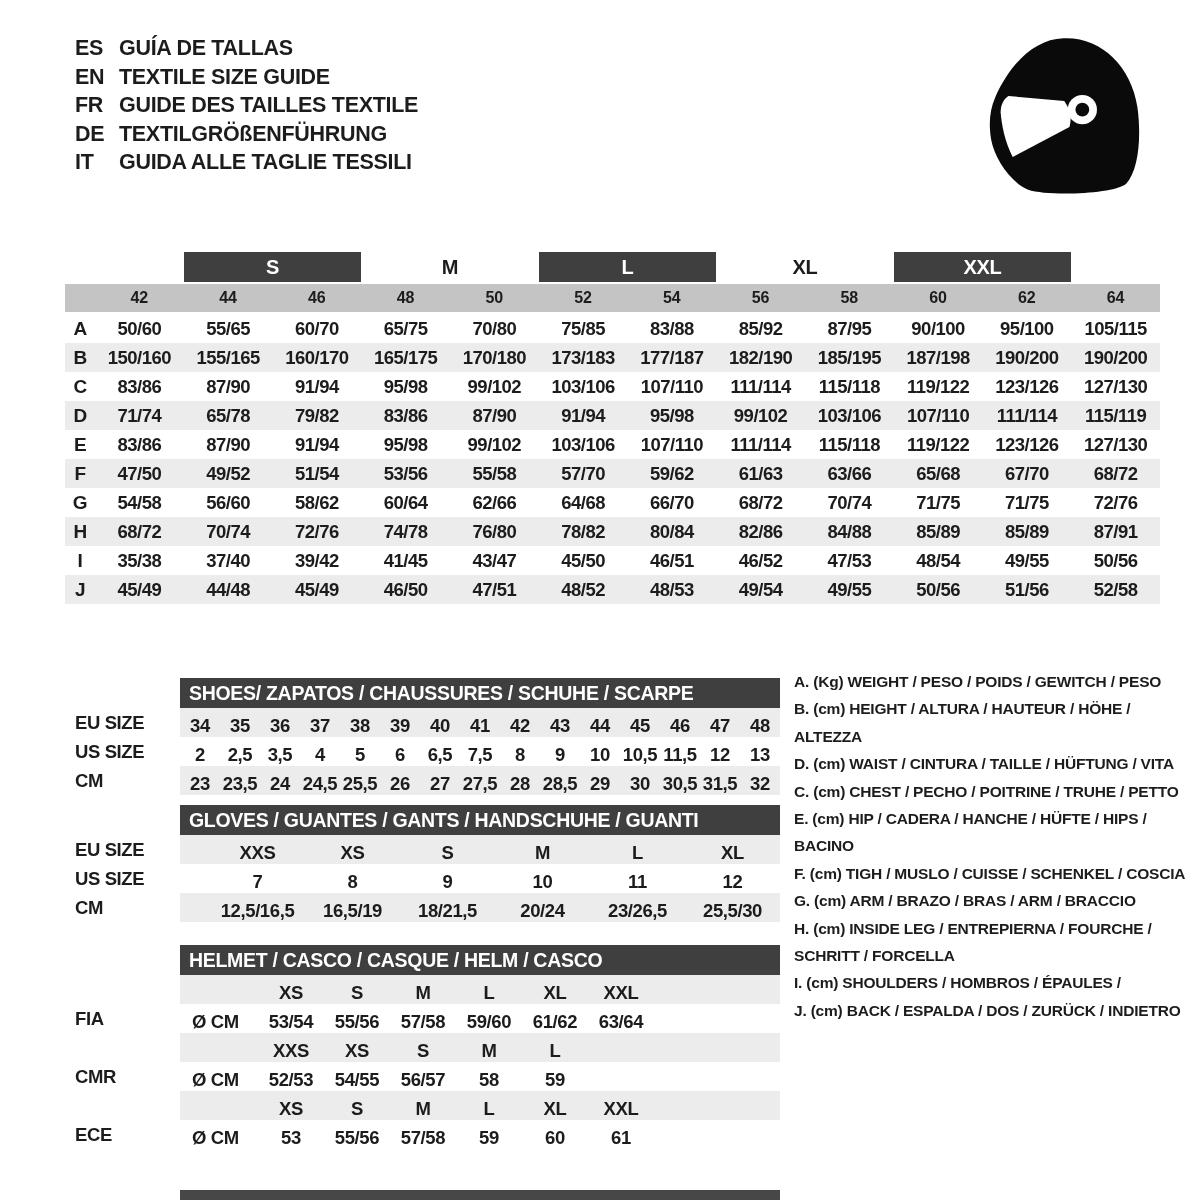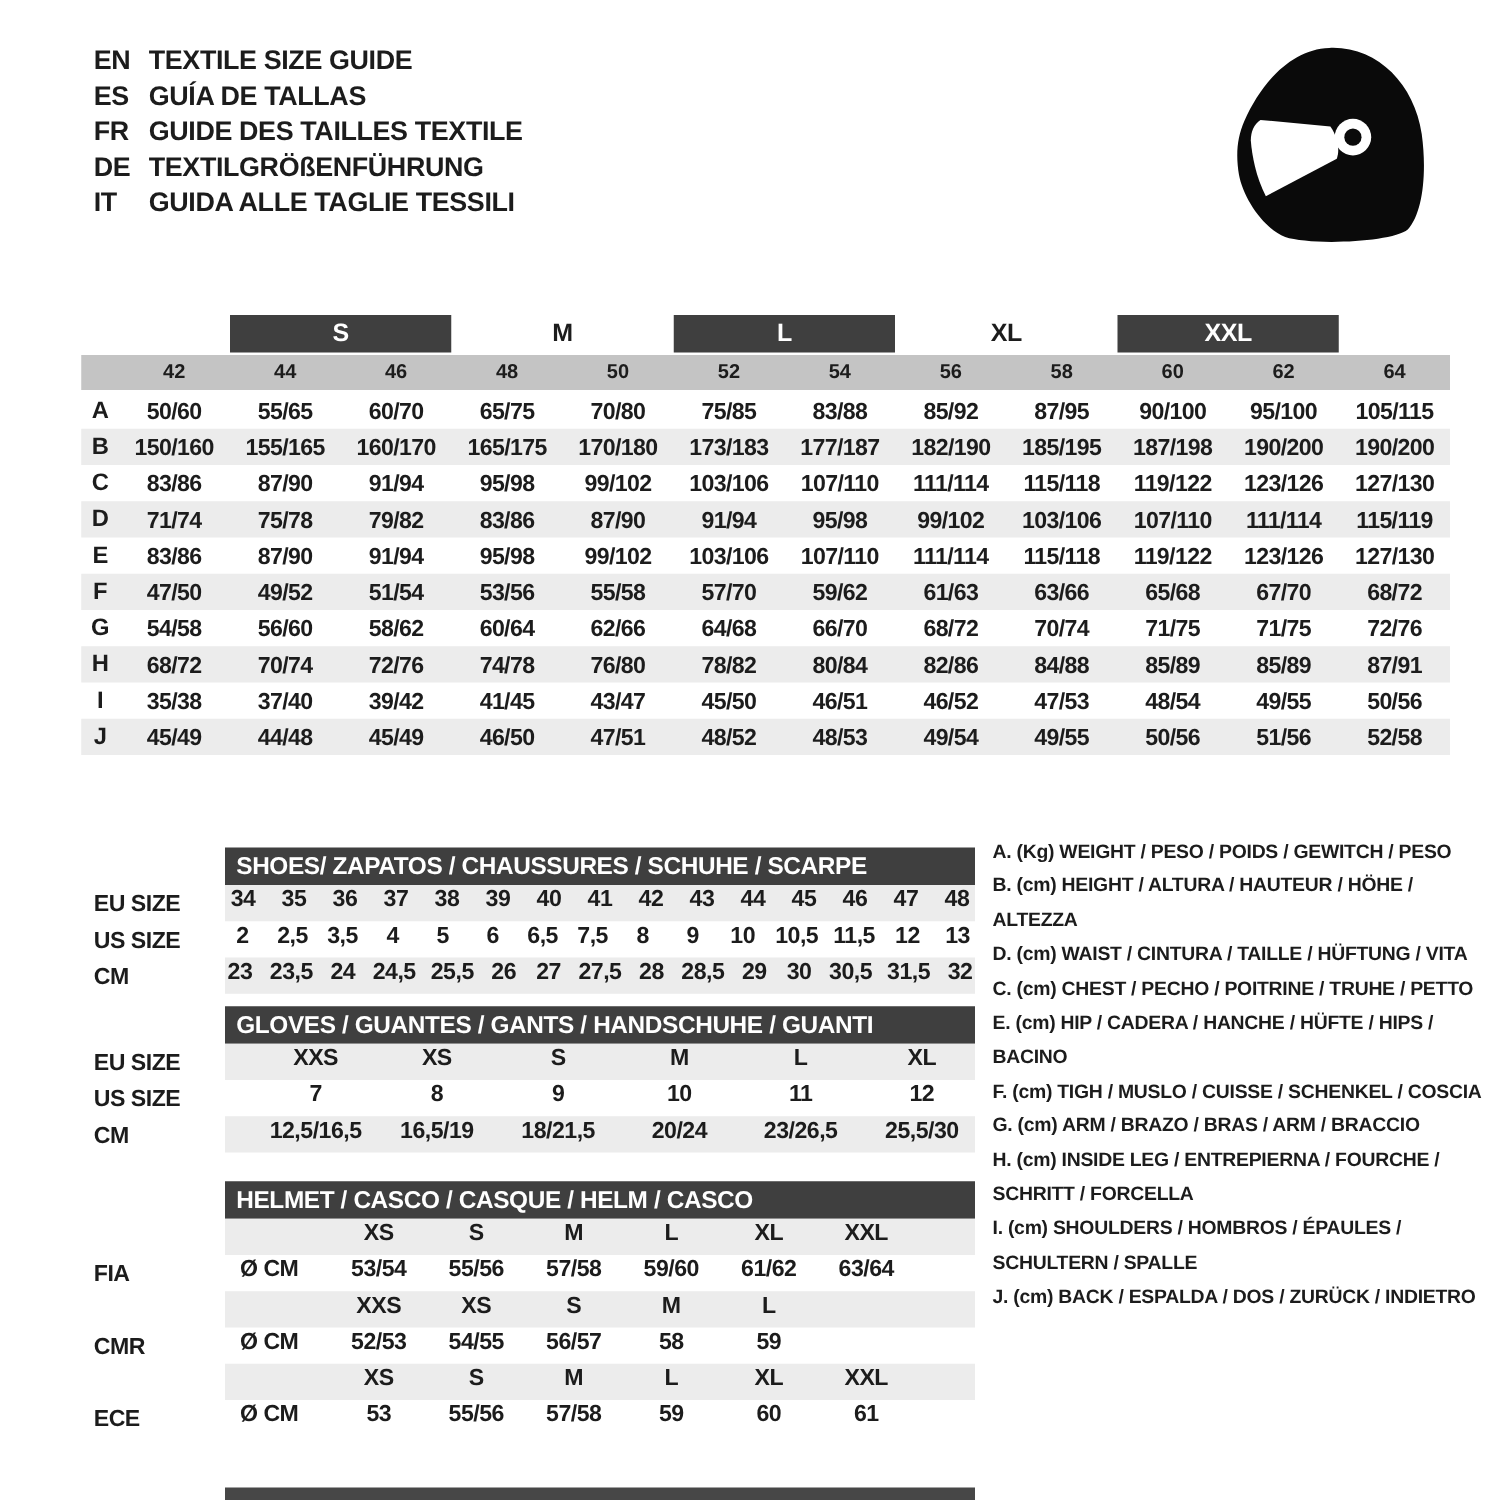--- a/index.html
+++ b/index.html
@@ -31,21 +31,21 @@
 
   
   .sub{position:absolute;left:65px;width:715px;}
   .shoes{top:678px;} .gloves{top:805px;} .helmet{top:945px;}
   .trow{display:flex;height:29px;align-items:center;font-size:18.5px;letter-spacing:-0.4px;}
   .trow.title{height:30px;}
   .lbl{width:115px;padding-left:10px;box-sizing:border-box;font-size:18.5px;}
   .titlebar{width:600px;height:30px;background:#3f3f3f;color:#fff;display:flex;
             align-items:center;padding-left:9px;box-sizing:border-box;font-size:19.5px;
             letter-spacing:-0.3px;}
-  .tarea{width:600px;height:100%;display:flex;align-items:flex-start;box-sizing:border-box;gap:12px;}
+  .tarea{width:600px;height:100%;display:flex;align-items:flex-end;box-sizing:border-box;}
   .tarea.striped{background:#ececec;}
   .shoecell{width:40px;text-align:center;}
   .gpad{padding-left:30px;}
   .glovecell{width:95px;text-align:center;}
   .hprefix{width:78px;padding-left:12px;box-sizing:border-box;text-align:left;}
   .hcell{width:66px;text-align:center;}
 
   
   .legend{position:absolute;left:794px;top:668px;width:400px;font-size:15.5px;
           line-height:27.4px;letter-spacing:-0.2px;}
@@ -53,26 +53,26 @@
   
   .cutbar{position:absolute;left:180px;top:1190px;width:600px;height:10px;background:#474747;}
 </style>
 </head>
 <body>
 
 <div class="page">
 
   <div class="langs" id="langs">
       <div class="lang">
+        <div class="code">ES</div>
+        <div class="ltxt">GUÍA DE TALLAS</div>
+      </div>
+      <div class="lang">
         <div class="code">EN</div>
         <div class="ltxt">TEXTILE SIZE GUIDE</div>
-      </div>
-      <div class="lang">
-        <div class="code">ES</div>
-        <div class="ltxt">GUÍA DE TALLAS</div>
       </div>
       <div class="lang">
         <div class="code">FR</div>
         <div class="ltxt">GUIDE DES TAILLES TEXTILE</div>
       </div>
       <div class="lang">
         <div class="code">DE</div>
         <div class="ltxt">TEXTILGRÖßENFÜHRUNG</div>
       </div>
       <div class="lang">
@@ -157,21 +157,21 @@
           <div class="cell">107/110</div>
           <div class="cell">111/114</div>
           <div class="cell">115/118</div>
           <div class="cell">119/122</div>
           <div class="cell">123/126</div>
           <div class="cell">127/130</div>
         </div>
         <div class="drow striped">
           <div class="lcell">D</div>
           <div class="cell">71/74</div>
-          <div class="cell">75/78</div>
+          <div class="cell">65/78</div>
           <div class="cell">79/82</div>
           <div class="cell">83/86</div>
           <div class="cell">87/90</div>
           <div class="cell">91/94</div>
           <div class="cell">95/98</div>
           <div class="cell">99/102</div>
           <div class="cell">103/106</div>
           <div class="cell">107/110</div>
           <div class="cell">111/114</div>
           <div class="cell">115/119</div>
@@ -480,21 +480,20 @@
       </div>
       <div class="legend-item">
         <div class="legend-line">G. (cm) ARM / BRAZO / BRAS / ARM / BRACCIO</div>
       </div>
       <div class="legend-item">
         <div class="legend-line">H. (cm) INSIDE LEG / ENTREPIERNA / FOURCHE /</div>
         <div class="legend-line">SCHRITT / FORCELLA</div>
       </div>
       <div class="legend-item">
         <div class="legend-line">I. (cm) SHOULDERS / HOMBROS / ÉPAULES /</div>
-        <div class="legend-line">SCHULTERN / SPALLE</div>
       </div>
       <div class="legend-item">
         <div class="legend-line">J. (cm) BACK / ESPALDA / DOS / ZURÜCK / INDIETRO</div>
       </div>
     </div>
 
   <div class="cutbar"></div>
 </div>
 
 </body></html>

